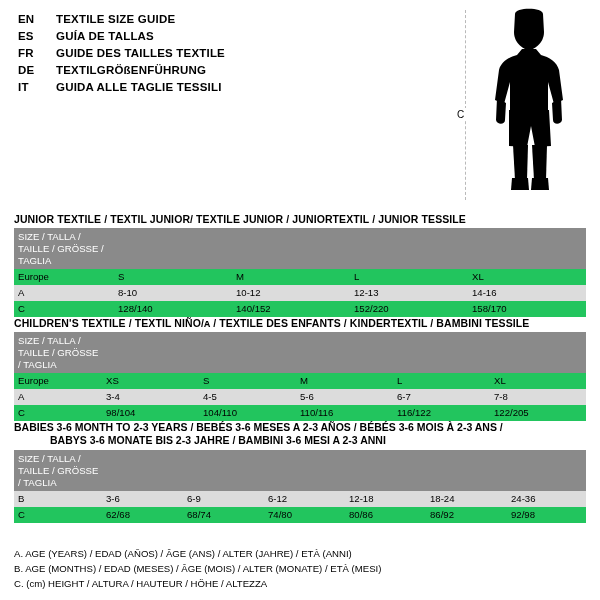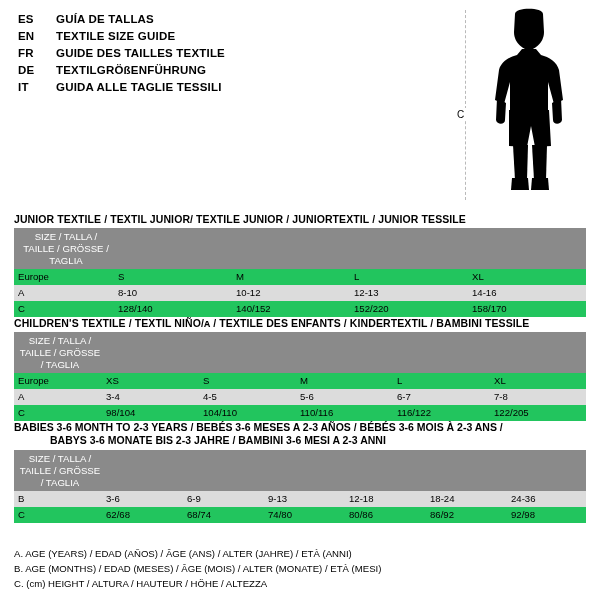--- a/index.html
+++ b/index.html
@@ -100,21 +100,20 @@
     padding: 2px 0 2px 4px;
     vertical-align: middle;
     line-height: 12px;
   }
   tr.head td {
     background: #8a8a8a;
     color: #ffffff;
     font-size: 9.6px;
     font-weight: normal;
     padding: 2.5px 0 2.5px 4px;
-    text-align: center;
   }
   tr.shade td {
     background: #dcdcdc;
   }
   tr.plain td {
     background: #22c55e;
   }
 
   
   .footnotes {
@@ -134,26 +133,26 @@
     line-height: 13px;
   }
 </style>
 </head>
 <body>
 
 <div class="page">
 
   <div class="lang-block">
     <div class="lang-row">
+      <span class="lang-code">EN</span>
+      <span class="lang-text">TEXTILE SIZE GUIDE</span>
+    </div>
+    <div class="lang-row">
       <span class="lang-code">ES</span>
       <span class="lang-text">GUÍA DE TALLAS</span>
-    </div>
-    <div class="lang-row">
-      <span class="lang-code">EN</span>
-      <span class="lang-text">TEXTILE SIZE GUIDE</span>
     </div>
     <div class="lang-row">
       <span class="lang-code">FR</span>
       <span class="lang-text">GUIDE DES TAILLES TEXTILE</span>
     </div>
     <div class="lang-row">
       <span class="lang-code">DE</span>
       <span class="lang-text">TEXTILGRÖßENFÜHRUNG</span>
     </div>
     <div class="lang-row">
@@ -300,21 +299,21 @@
           <td></td>
           <td></td>
           <td></td>
           <td></td>
           <td></td>
         </tr>
         <tr class="shade">
           <td>B</td>
           <td>3-6</td>
           <td>6-9</td>
-          <td>9-13</td>
+          <td>6-12</td>
           <td>12-18</td>
           <td>18-24</td>
           <td>24-36</td>
         </tr>
         <tr class="plain">
           <td>C</td>
           <td>62/68</td>
           <td>68/74</td>
           <td>74/80</td>
           <td>80/86</td>

